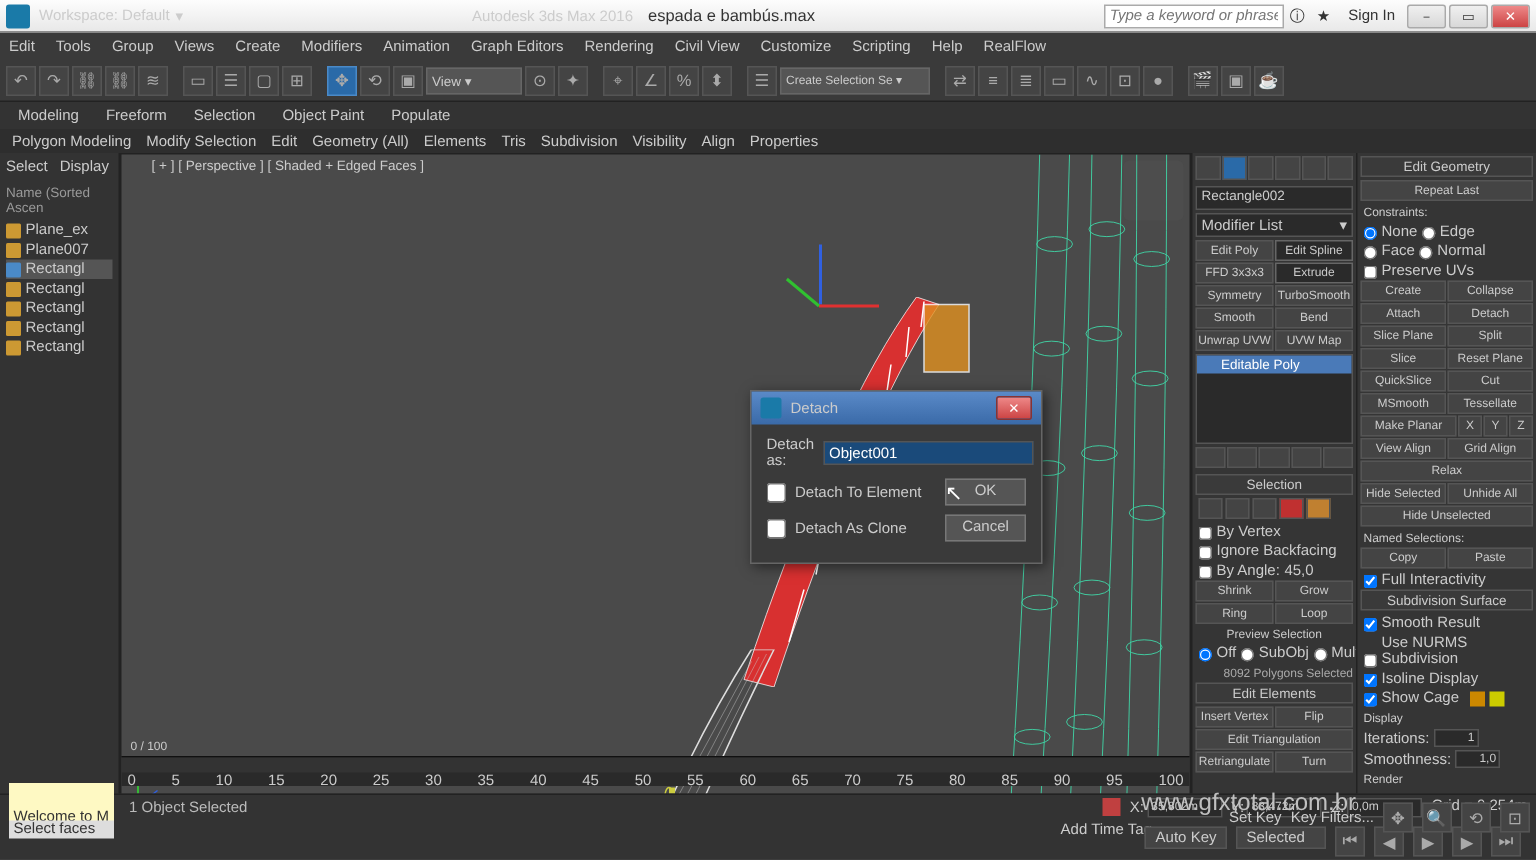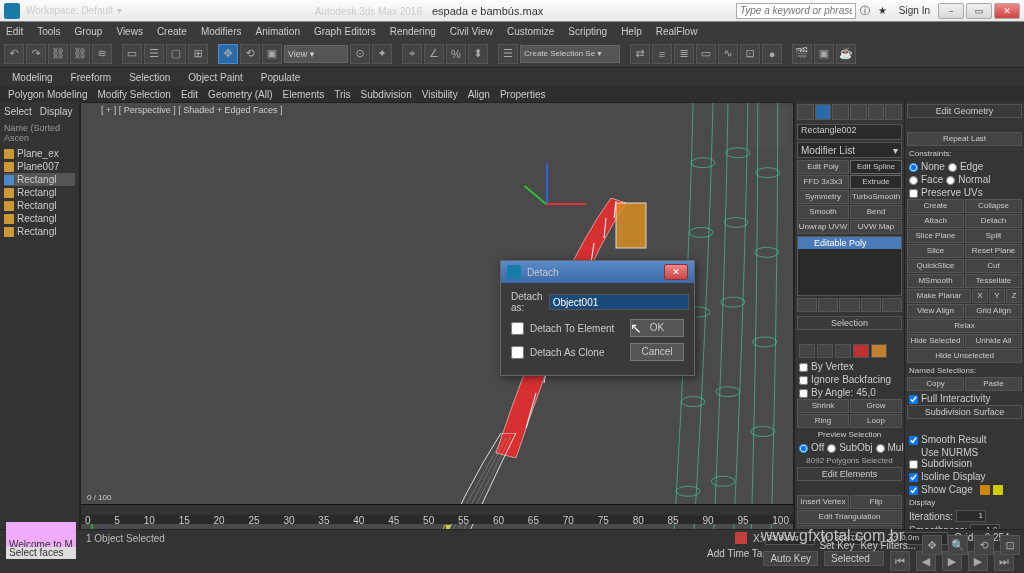--- a/index.html
+++ b/index.html
@@ -51,35 +51,35 @@
 .cmdtabs .ct{flex:1;height:16px;background:#444;border:1px solid #555}
 .objname{height:16px;background:#2a2a2a;border:1px solid #555;font-size:9px;padding:0 3px;margin-bottom:2px}
 .modlist{height:16px;background:#2a2a2a;border:1px solid #555;font-size:9px;padding:0 3px;margin-bottom:2px;display:flex;align-items:center;justify-content:space-between}
 .modbtns{display:grid;grid-template-columns:1fr 1fr;gap:1px;margin-bottom:2px}
 .modbtn{height:14px;background:#444;border:1px solid #555;font-size:8px;text-align:center;line-height:12px}
 .modbtn.pressed{background:#2a2a2a;border-color:#666}
 .stack{height:60px;background:#2a2a2a;border:1px solid #555;margin-bottom:2px}
 .stack .sitem{background:#4a7ab8;color:#fff;font-size:9px;padding:1px 16px}
 .stackbtns{height:14px;display:flex;gap:1px;margin-bottom:4px}
 .stackbtns .sb{flex:1;background:#444;border:1px solid #555}
-.rollhdr{background:#3a3a3a;border:1px solid #555;text-align:center;font-size:9px;padding:1px;margin-bottom:14px}
+.rollhdr{background:#3a3a3a;border:1px solid #555;text-align:center;font-size:9px;padding:1px;margin-bottom:2px}
 .selrow{display:flex;gap:2px;margin-bottom:2px;padding:0 2px}
 .selico{width:16px;height:14px;background:#444;border:1px solid #555}
 .selico.poly{background:#c03030}
 .selico.elem{background:#c08030}
 .chk{display:flex;align-items:flex-end;gap:3px;font-size:8px;padding:1px 2px}
 .chk input{width:9px;height:9px}
 .spin{display:flex;align-items:center;gap:3px;font-size:8px;padding:1px 2px}
 .spin .sv{width:30px;height:12px;background:#2a2a2a;border:1px solid #555;font-size:8px;text-align:right;padding:0 2px}
 .btnrow{display:flex;gap:1px;margin-bottom:1px}
 .rbtn{flex:1;height:14px;background:#444;border:1px solid #555;font-size:8px;text-align:center;line-height:12px}
 .editpanel{width:120px;background:#353535;border-left:1px solid #222;padding:2px;overflow:hidden}
 .statusbar{position:absolute;bottom:0;left:0;right:0;height:44px;background:#333;border-top:1px solid #222}
 .status1{height:16px;display:flex;align-items:center;padding:0 6px;gap:10px;font-size:9px}
-.status1 .welcome{width:70px;background:#f0abfc;color:#333;padding:16px 3px;height:14px;line-height:14px}
+.status1 .welcome{width:70px;background:#fef9c3;color:#333;padding:16px 3px;height:14px;line-height:14px}
 .status1 .selinfo{color:#bbb}
 .status1 .coords{display:flex;gap:6px;margin-left:auto}
 .status1 .coord{display:flex;align-items:center;gap:2px}
 .status1 .cv{width:50px;height:13px;background:#2a2a2a;border:1px solid #555;font-size:8px;padding:0 2px}
 .status2{height:14px;display:flex;align-items:center;padding:0 6px;font-size:9px}
 .status2 .prompt{background:#ddd;color:#333;padding:0 3px;width:70px;height:12px;line-height:12px}
 .status3{position:absolute;right:4px;bottom:2px;display:flex;align-items:flex-start;gap:6px;font-size:8px}
 .status3 .akbtn{padding:1px 6px;background:#444;border:1px solid #555}
 .dialog{position:absolute;top:260px;left:500px;width:195px;background:#3a3a3a;border:1px solid #666;box-shadow:2px 2px 8px rgba(0,0,0,.5)}
 .dialog .dtitle{height:22px;background:linear-gradient(#5a8ac8,#3a6aa8);display:flex;align-items:center;padding:0 6px;color:#fff;font-size:11px}
@@ -379,21 +379,21 @@
         </div>
       <div style="font-size:8px;text-align:center;margin:2px 0">Preview Selection</div>
       <div class="chk">
           <input type="radio" checked="" style="">
           <span>Off</span>
           <input type="radio" style="">
           <span>SubObj</span>
           <input type="radio" style="">
           <span>Multi</span>
         </div>
-      <div style="font-size:8px;text-align:center;margin:2px 0;color:#aaa">8092 Polygons Selected</div>
+      <div style="font-size:8px;text-align:right;margin:2px 0;color:#aaa">8092 Polygons Selected</div>
 
       <div class="rollhdr">Edit Elements</div>
       <div class="btnrow">
           <div class="rbtn">Insert Vertex</div>
           <div class="rbtn">Flip</div>
         </div>
       <div class="btnrow">
           <div class="rbtn">Edit Triangulation</div>
         </div>
       <div class="btnrow">

